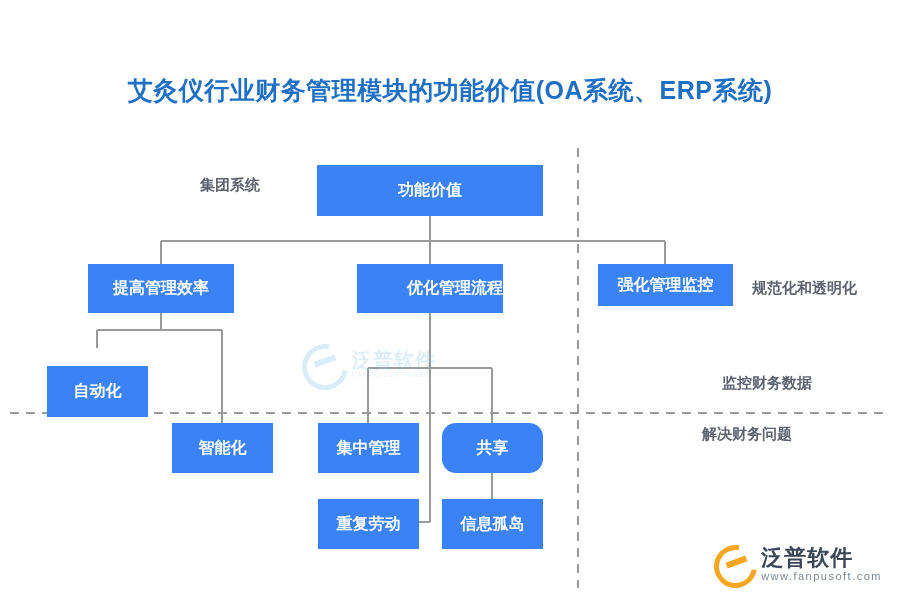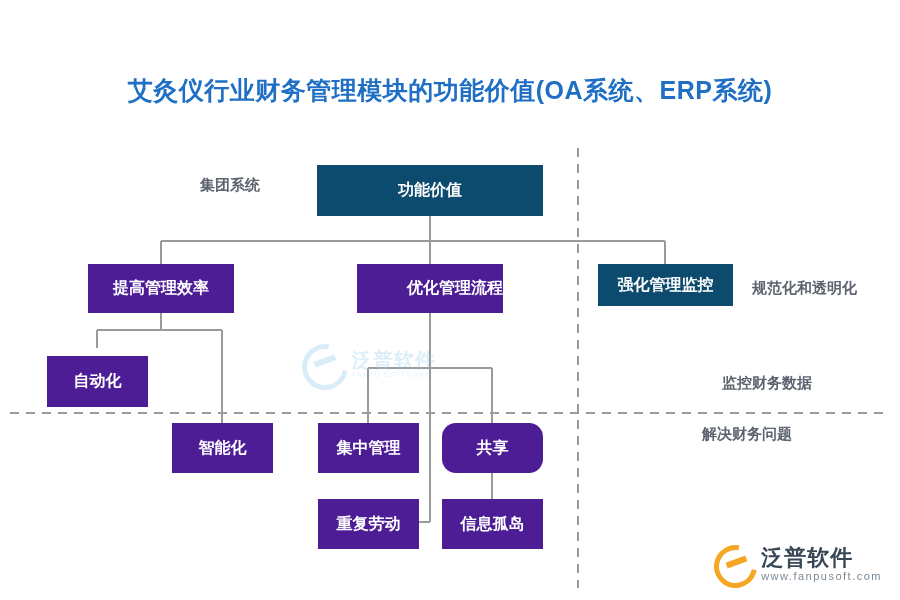--- a/index.html
+++ b/index.html
@@ -136,22 +136,22 @@
     position: absolute;
     display: flex;
     align-items: center;
     justify-content: center;
     font-size: 16px;
     font-weight: bold;
     color: #ffffff;
     box-sizing: border-box;
     white-space: nowrap;
   }
-  .node.gray { background: #4c1d95; }
-  .node.blue { background: #0c4a6e; }
+  .node.gray { background: #3b82f6; }
+  .node.blue { background: #3b82f6; }
 
   .plain-label {
     position: absolute;
     font-size: 15px;
     font-weight: bold;
     color: #5d6470;
     white-space: nowrap;
   }
 
   
@@ -223,21 +223,21 @@
   </div>
 
   <div class="node gray" style="left:357px; top:264px; width:146px; height:49px;justify-content:flex-end;">
     <span>优化管理流程</span>
   </div>
 
   <div class="node blue" style="left:598px; top:264px; width:135px; height:42px;">
     <span>强化管理监控</span>
   </div>
 
-  <div class="node gray" style="left:47px; top:356px; width:101px; height:51px;">
+  <div class="node gray" style="left:47px; top:366px; width:101px; height:51px;">
     <span>自动化</span>
   </div>
 
   <div class="node gray" style="left:172px; top:423px; width:101px; height:50px;">
     <span>智能化</span>
   </div>
 
   <div class="node gray" style="left:318px; top:423px; width:101px; height:50px;">
     <span>集中管理</span>
   </div>

